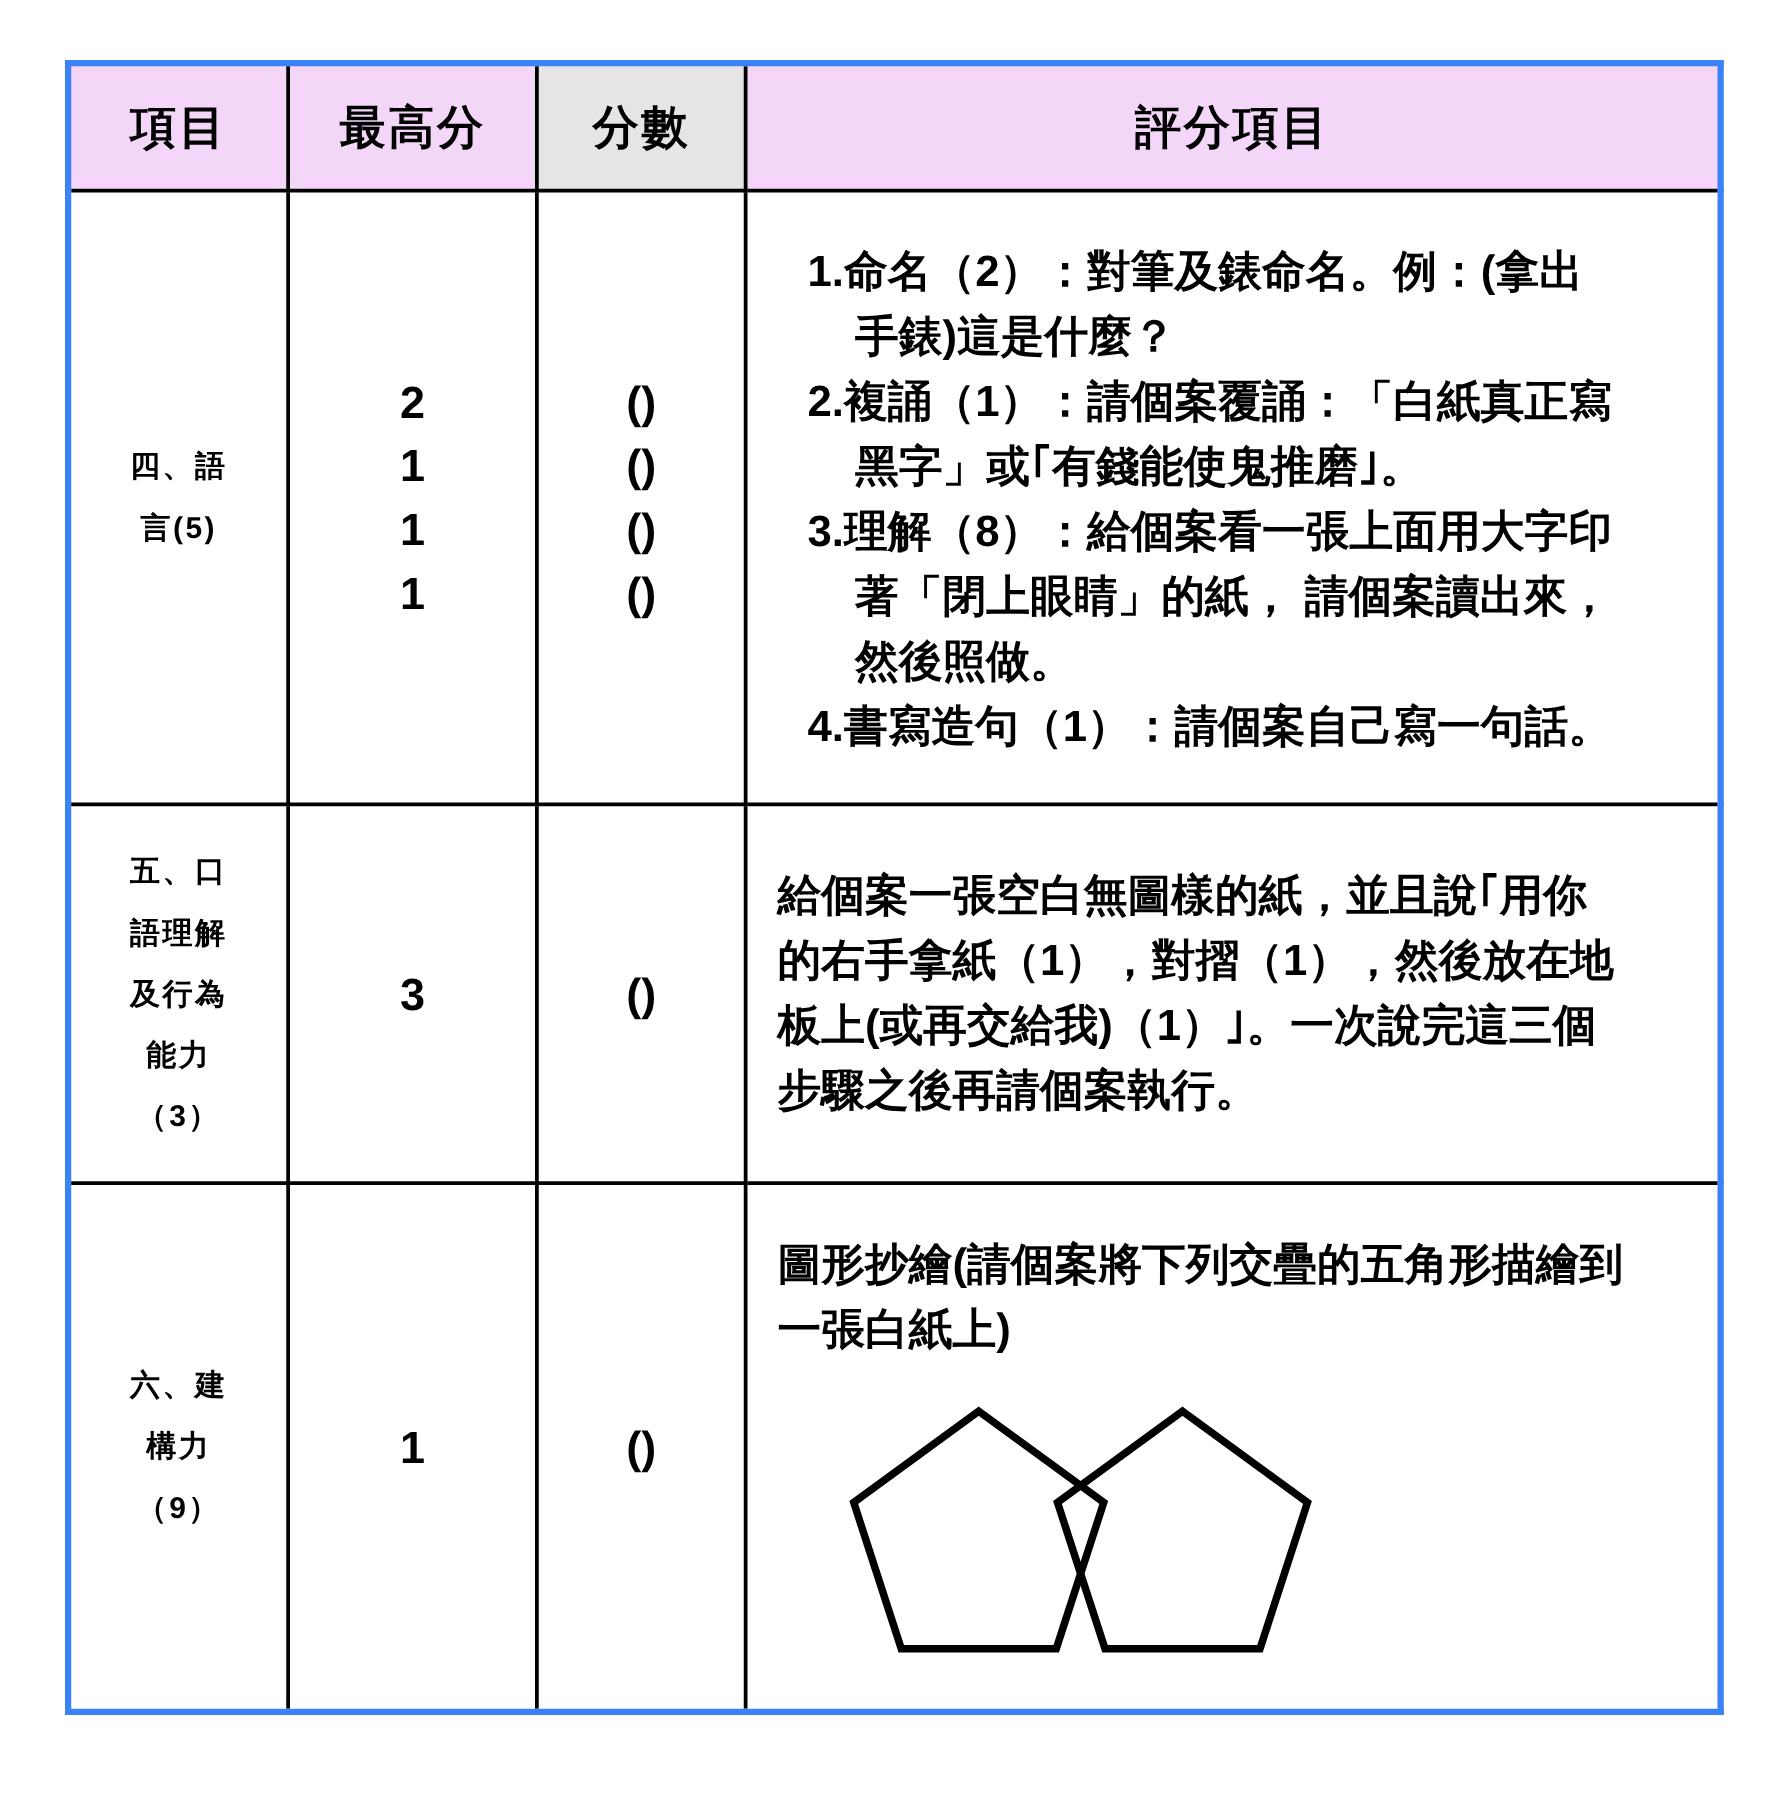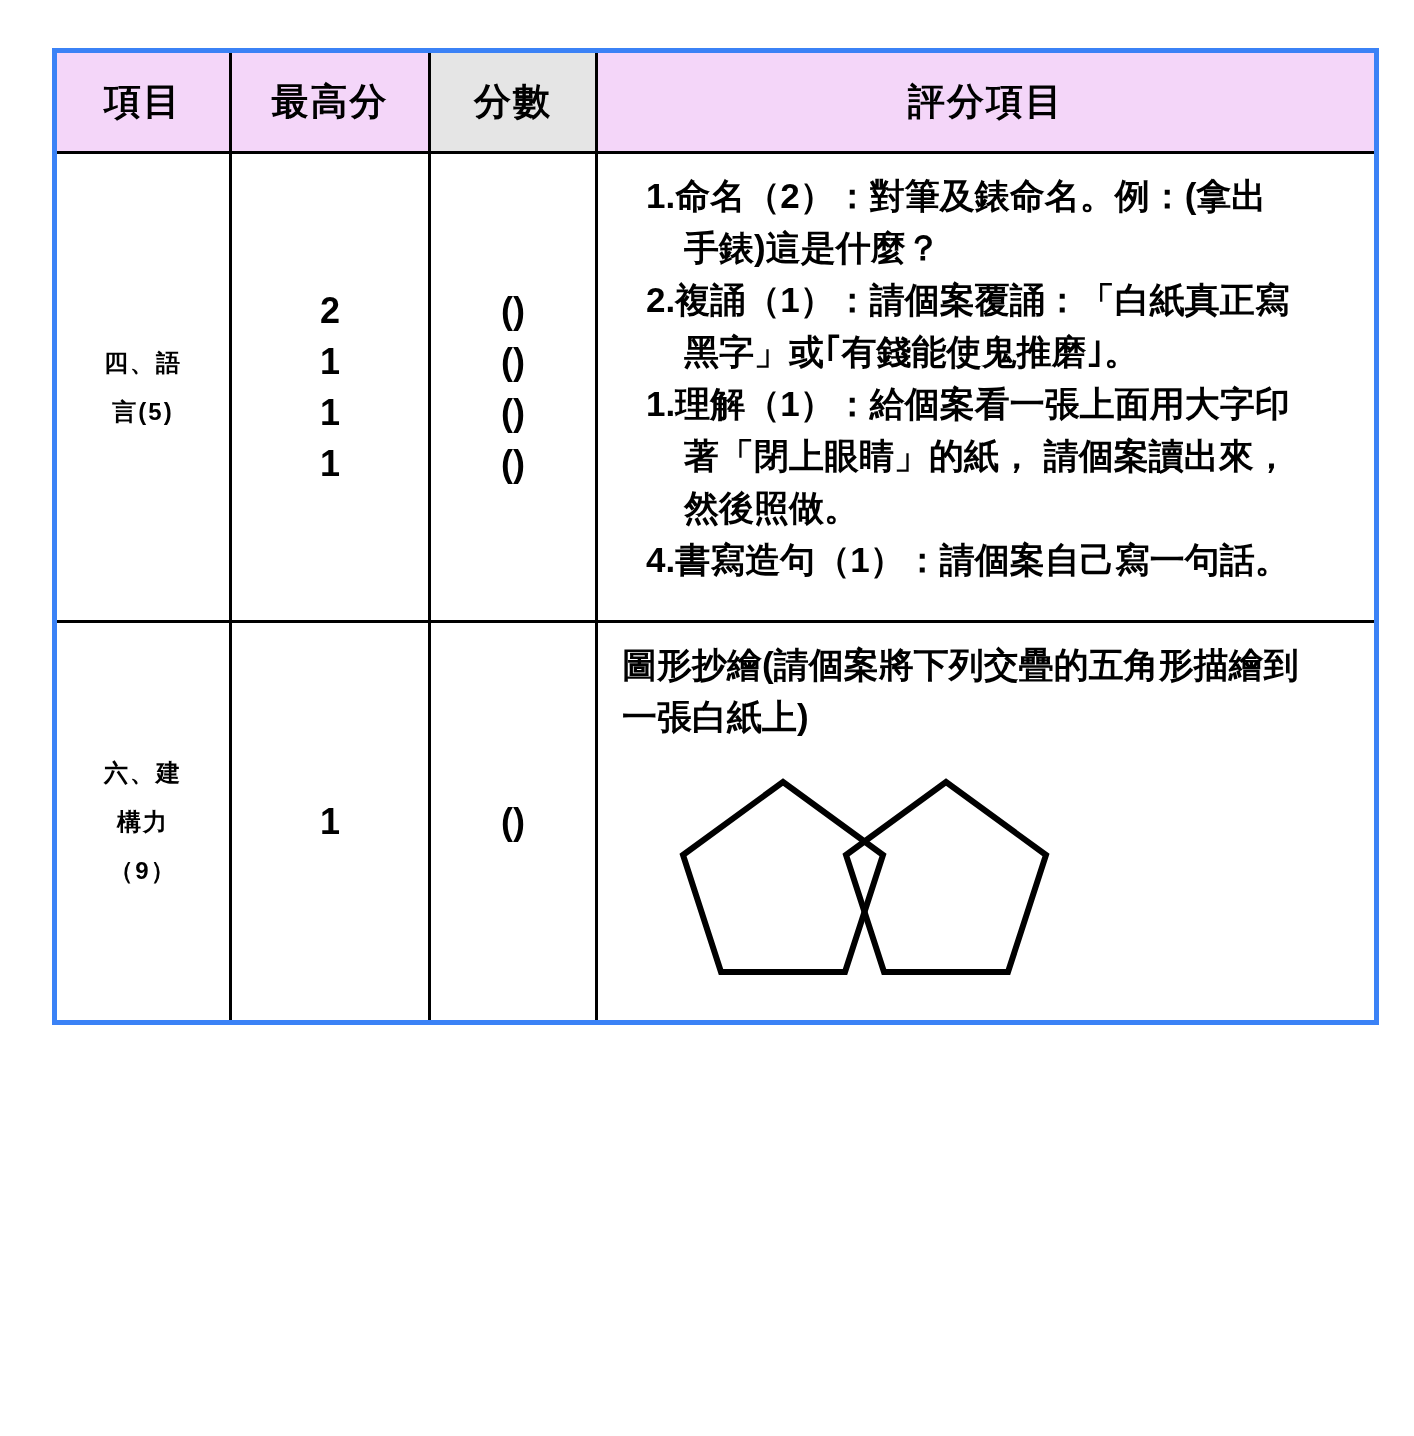--- a/index.html
+++ b/index.html
@@ -38,21 +38,21 @@
     font-size:36px;line-height:51px;
     text-align:center;vertical-align:middle;
     white-space:pre-line;
     padding:0;
   }
   td.crit-cell{
     font-size:35px;line-height:52px;
     text-align:left;
     padding:0 8px 0 24px;
   }
-  td.crit-top{vertical-align:top;padding-top:16px;}
+  td.crit-top{vertical-align:top;padding-top:38px;}
   td.crit-mid{vertical-align:middle;}
   .crit-list{margin-left:24px;}
   .crit-li{
     padding-left:38px;text-indent:-38px;
     white-space:pre-line;
   }
   .crit-text{white-space:pre-line;}
   .row-lang  td{height:450px;}
   .row-verb  td{height:300px;}
   .row-const td{height:381px;}
@@ -95,28 +95,43 @@
         <td class="num-cell">()
 ()
 ()
 ()</td>
         <td class="crit-cell crit-top">
           <div class="crit-list">
             <div class="crit-li">1.命名（2）：對筆及錶命名。例：(拿出
 手錶)這是什麼？</div>
             <div class="crit-li">2.複誦（1）：請個案覆誦：「白紙真正寫
 黑字」或｢有錢能使鬼推磨｣。</div>
-            <div class="crit-li">1.理解（1）：給個案看一張上面用大字印
+            <div class="crit-li">3.理解（8）：給個案看一張上面用大字印
 著「閉上眼睛」的紙， 請個案讀出來，
 然後照做。</div>
             <div class="crit-li">4.書寫造句（1）：請個案自己寫一句話。</div>
           </div>
         </td>
       </tr>
 
+      <tr class="row-verb">
+        <td class="item-cell">五、口
+語理解
+及行為
+能力
+（3）</td>
+        <td class="num-cell">3</td>
+        <td class="num-cell">()</td>
+        <td class="crit-cell crit-mid">
+          <div class="crit-text">給個案一張空白無圖樣的紙，並且說｢用你
+的右手拿紙（1），對摺（1），然後放在地
+板上(或再交給我)（1）｣。一次說完這三個
+步驟之後再請個案執行。</div>
+        </td>
+      </tr>
 
       <tr class="row-const">
         <td class="item-cell">六、建
 構力
 （9）</td>
         <td class="num-cell">1</td>
         <td class="num-cell">()</td>
         <td class="crit-cell crit-top">
           <div class="crit-text">圖形抄繪(請個案將下列交疊的五角形描繪到
 一張白紙上)</div>

